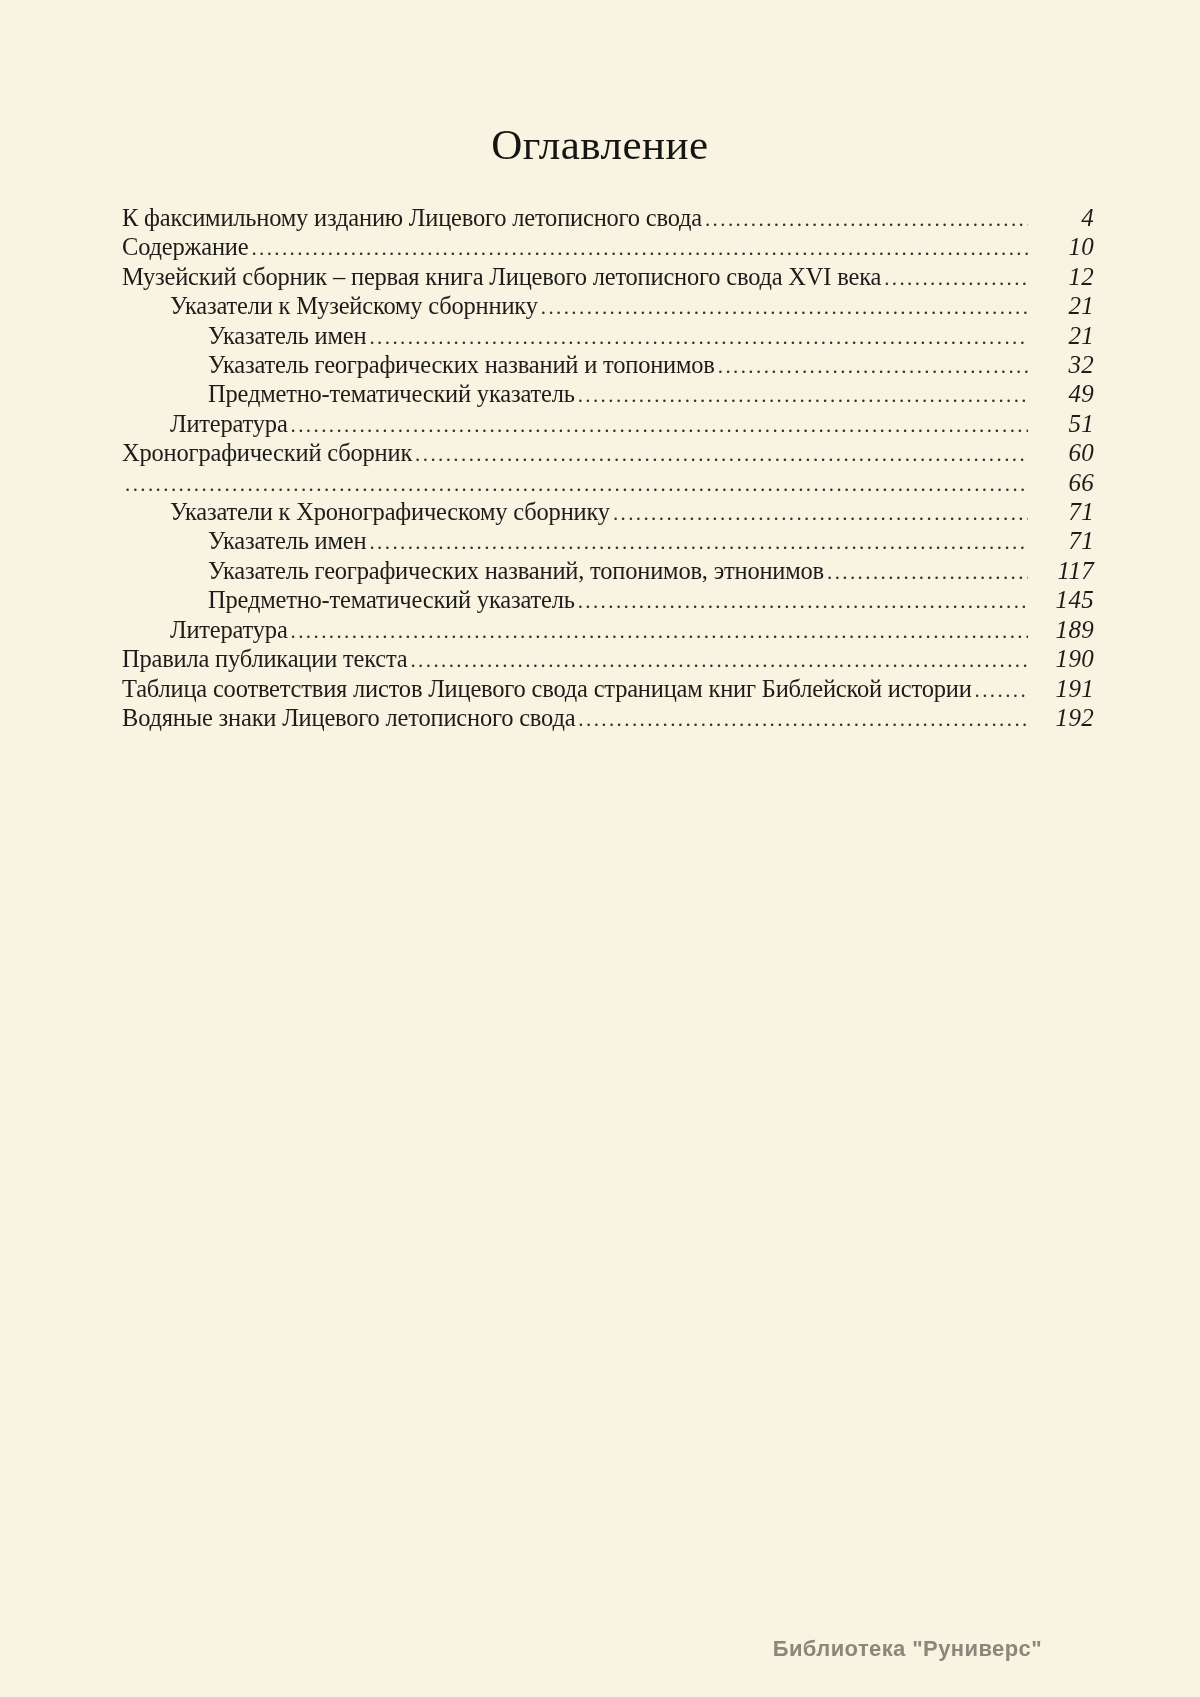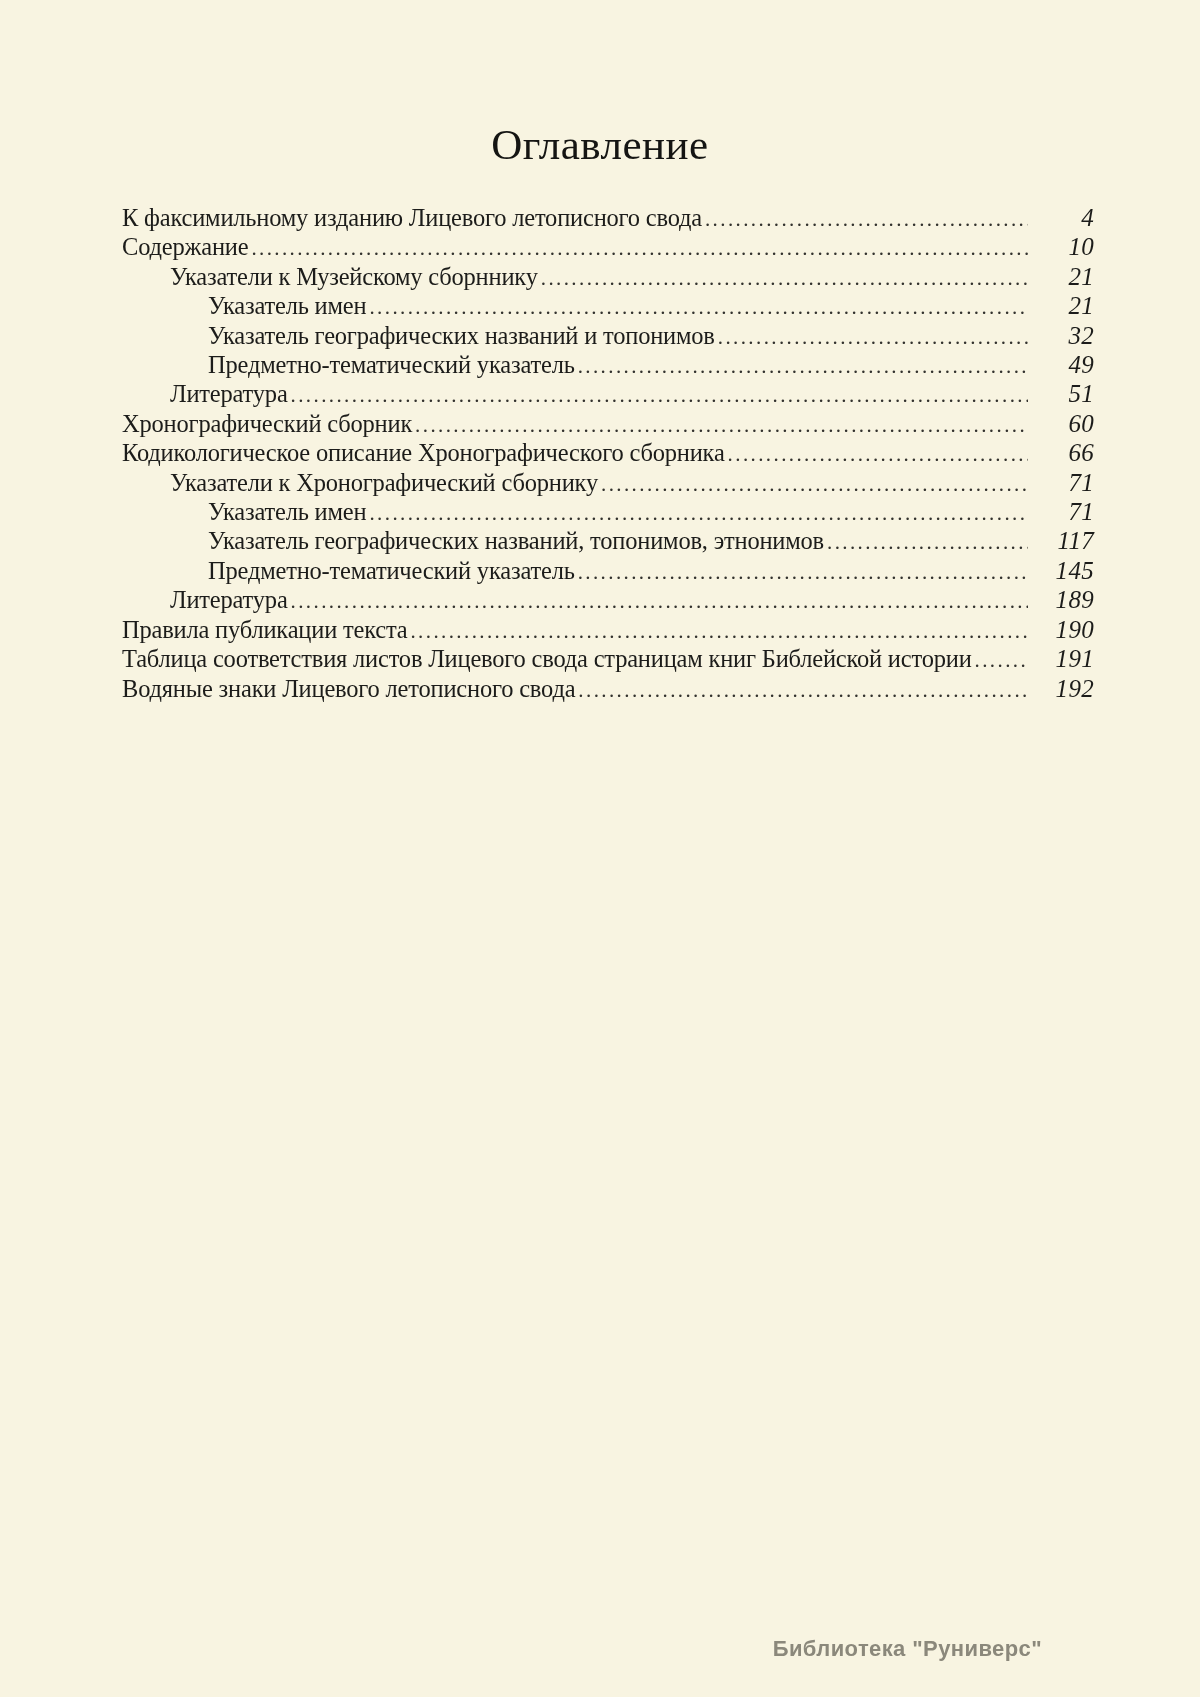--- a/index.html
+++ b/index.html
@@ -83,20 +83,25 @@
   <div class="row lvl0">
     <span class="lbl">К факсимильному изданию Лицевого летописного свода</span>
       <span class="dots"></span>
       <span class="num">4</span>
   </div>
   <div class="row lvl0">
     <span class="lbl">Содержание</span>
       <span class="dots"></span>
       <span class="num">10</span>
   </div>
+  <div class="row lvl0">
+    <span class="lbl">Музейский сборник – первая книга Лицевого летописного свода XVI века</span>
+      <span class="dots"></span>
+      <span class="num">12</span>
+  </div>
   <div class="row lvl1">
     <span class="lbl">Указатели к Музейскому сборннику</span>
       <span class="dots"></span>
       <span class="num">21</span>
   </div>
   <div class="row lvl2">
     <span class="lbl">Указатель имен</span>
       <span class="dots"></span>
       <span class="num">21</span>
   </div>
@@ -114,26 +119,25 @@
     <span class="lbl">Литература</span>
       <span class="dots"></span>
       <span class="num">51</span>
   </div>
   <div class="row lvl0">
     <span class="lbl">Хронографический сборник</span>
       <span class="dots"></span>
       <span class="num">60</span>
   </div>
   <div class="row lvl0">
-    <span class="lbl">Кодикологическое описание Хронографического сборника</span>
       <span class="dots"></span>
       <span class="num">66</span>
   </div>
   <div class="row lvl1">
-    <span class="lbl">Указатели к Хронографический сборнику</span>
+    <span class="lbl">Указатели к Хронографическому сборнику</span>
       <span class="dots"></span>
       <span class="num">71</span>
   </div>
   <div class="row lvl2">
     <span class="lbl">Указатель имен</span>
       <span class="dots"></span>
       <span class="num">71</span>
   </div>
   <div class="row lvl2">
     <span class="lbl">Указатель географических названий, топонимов, этнонимов</span>

